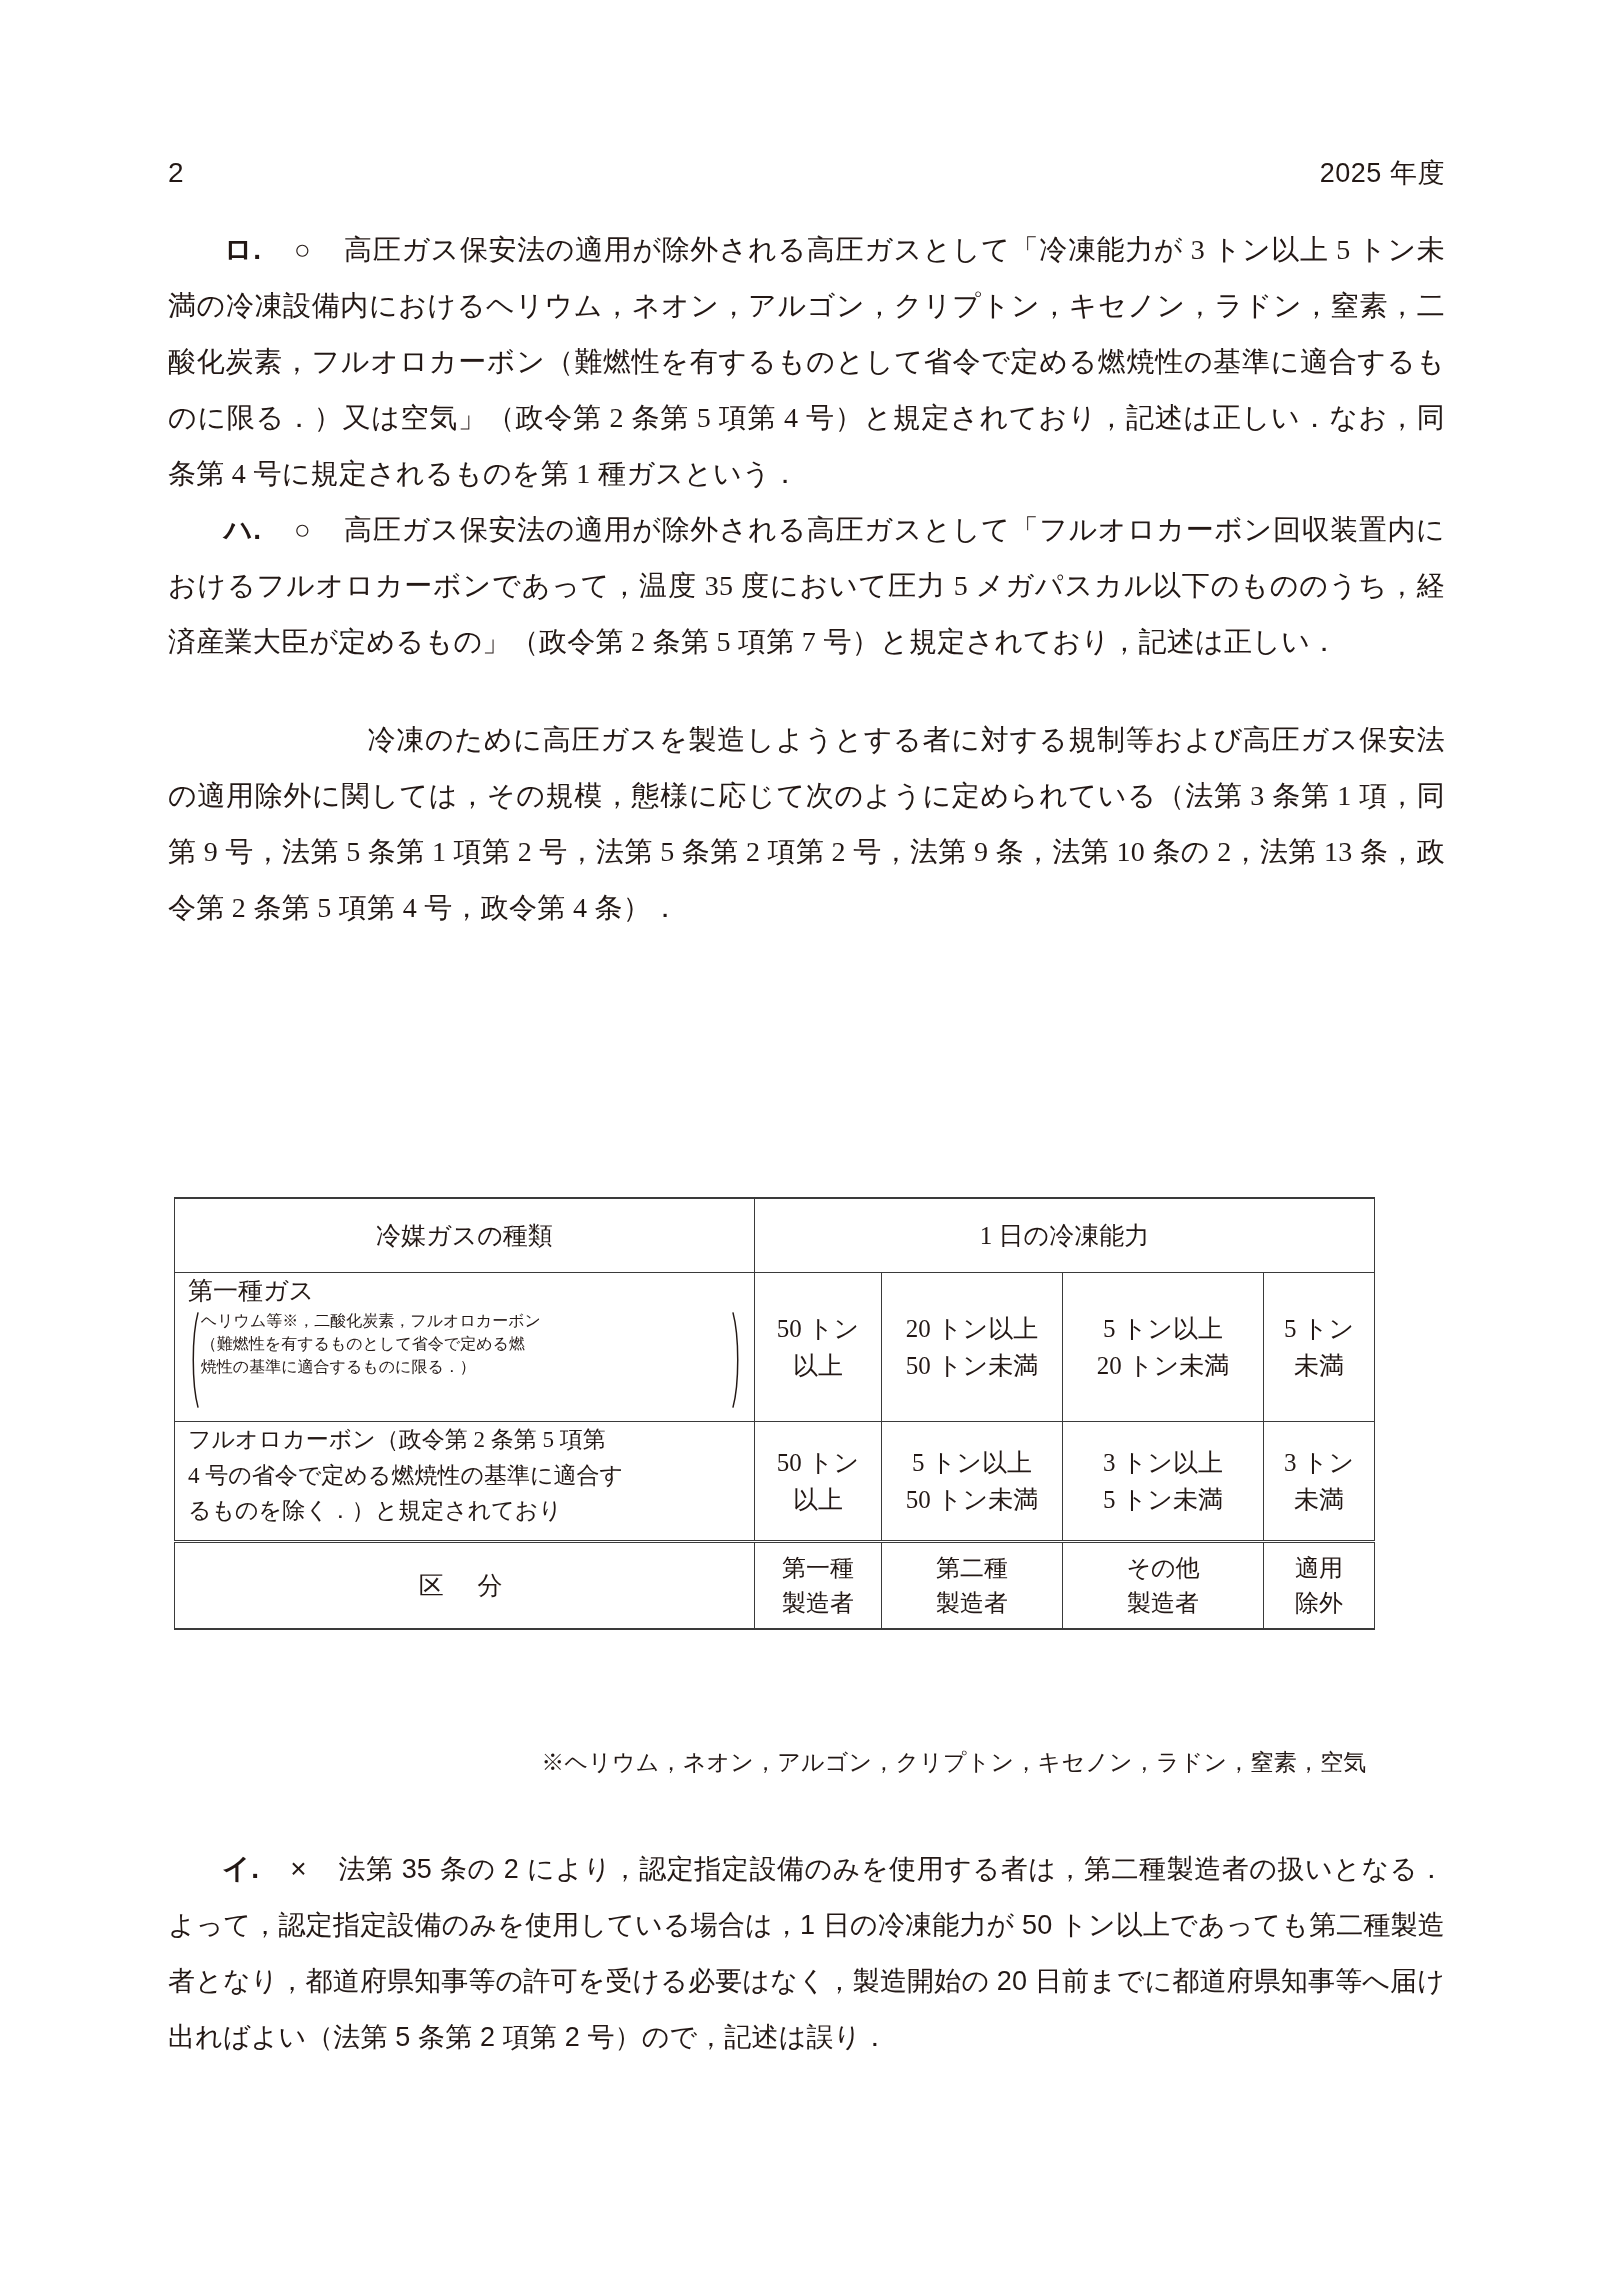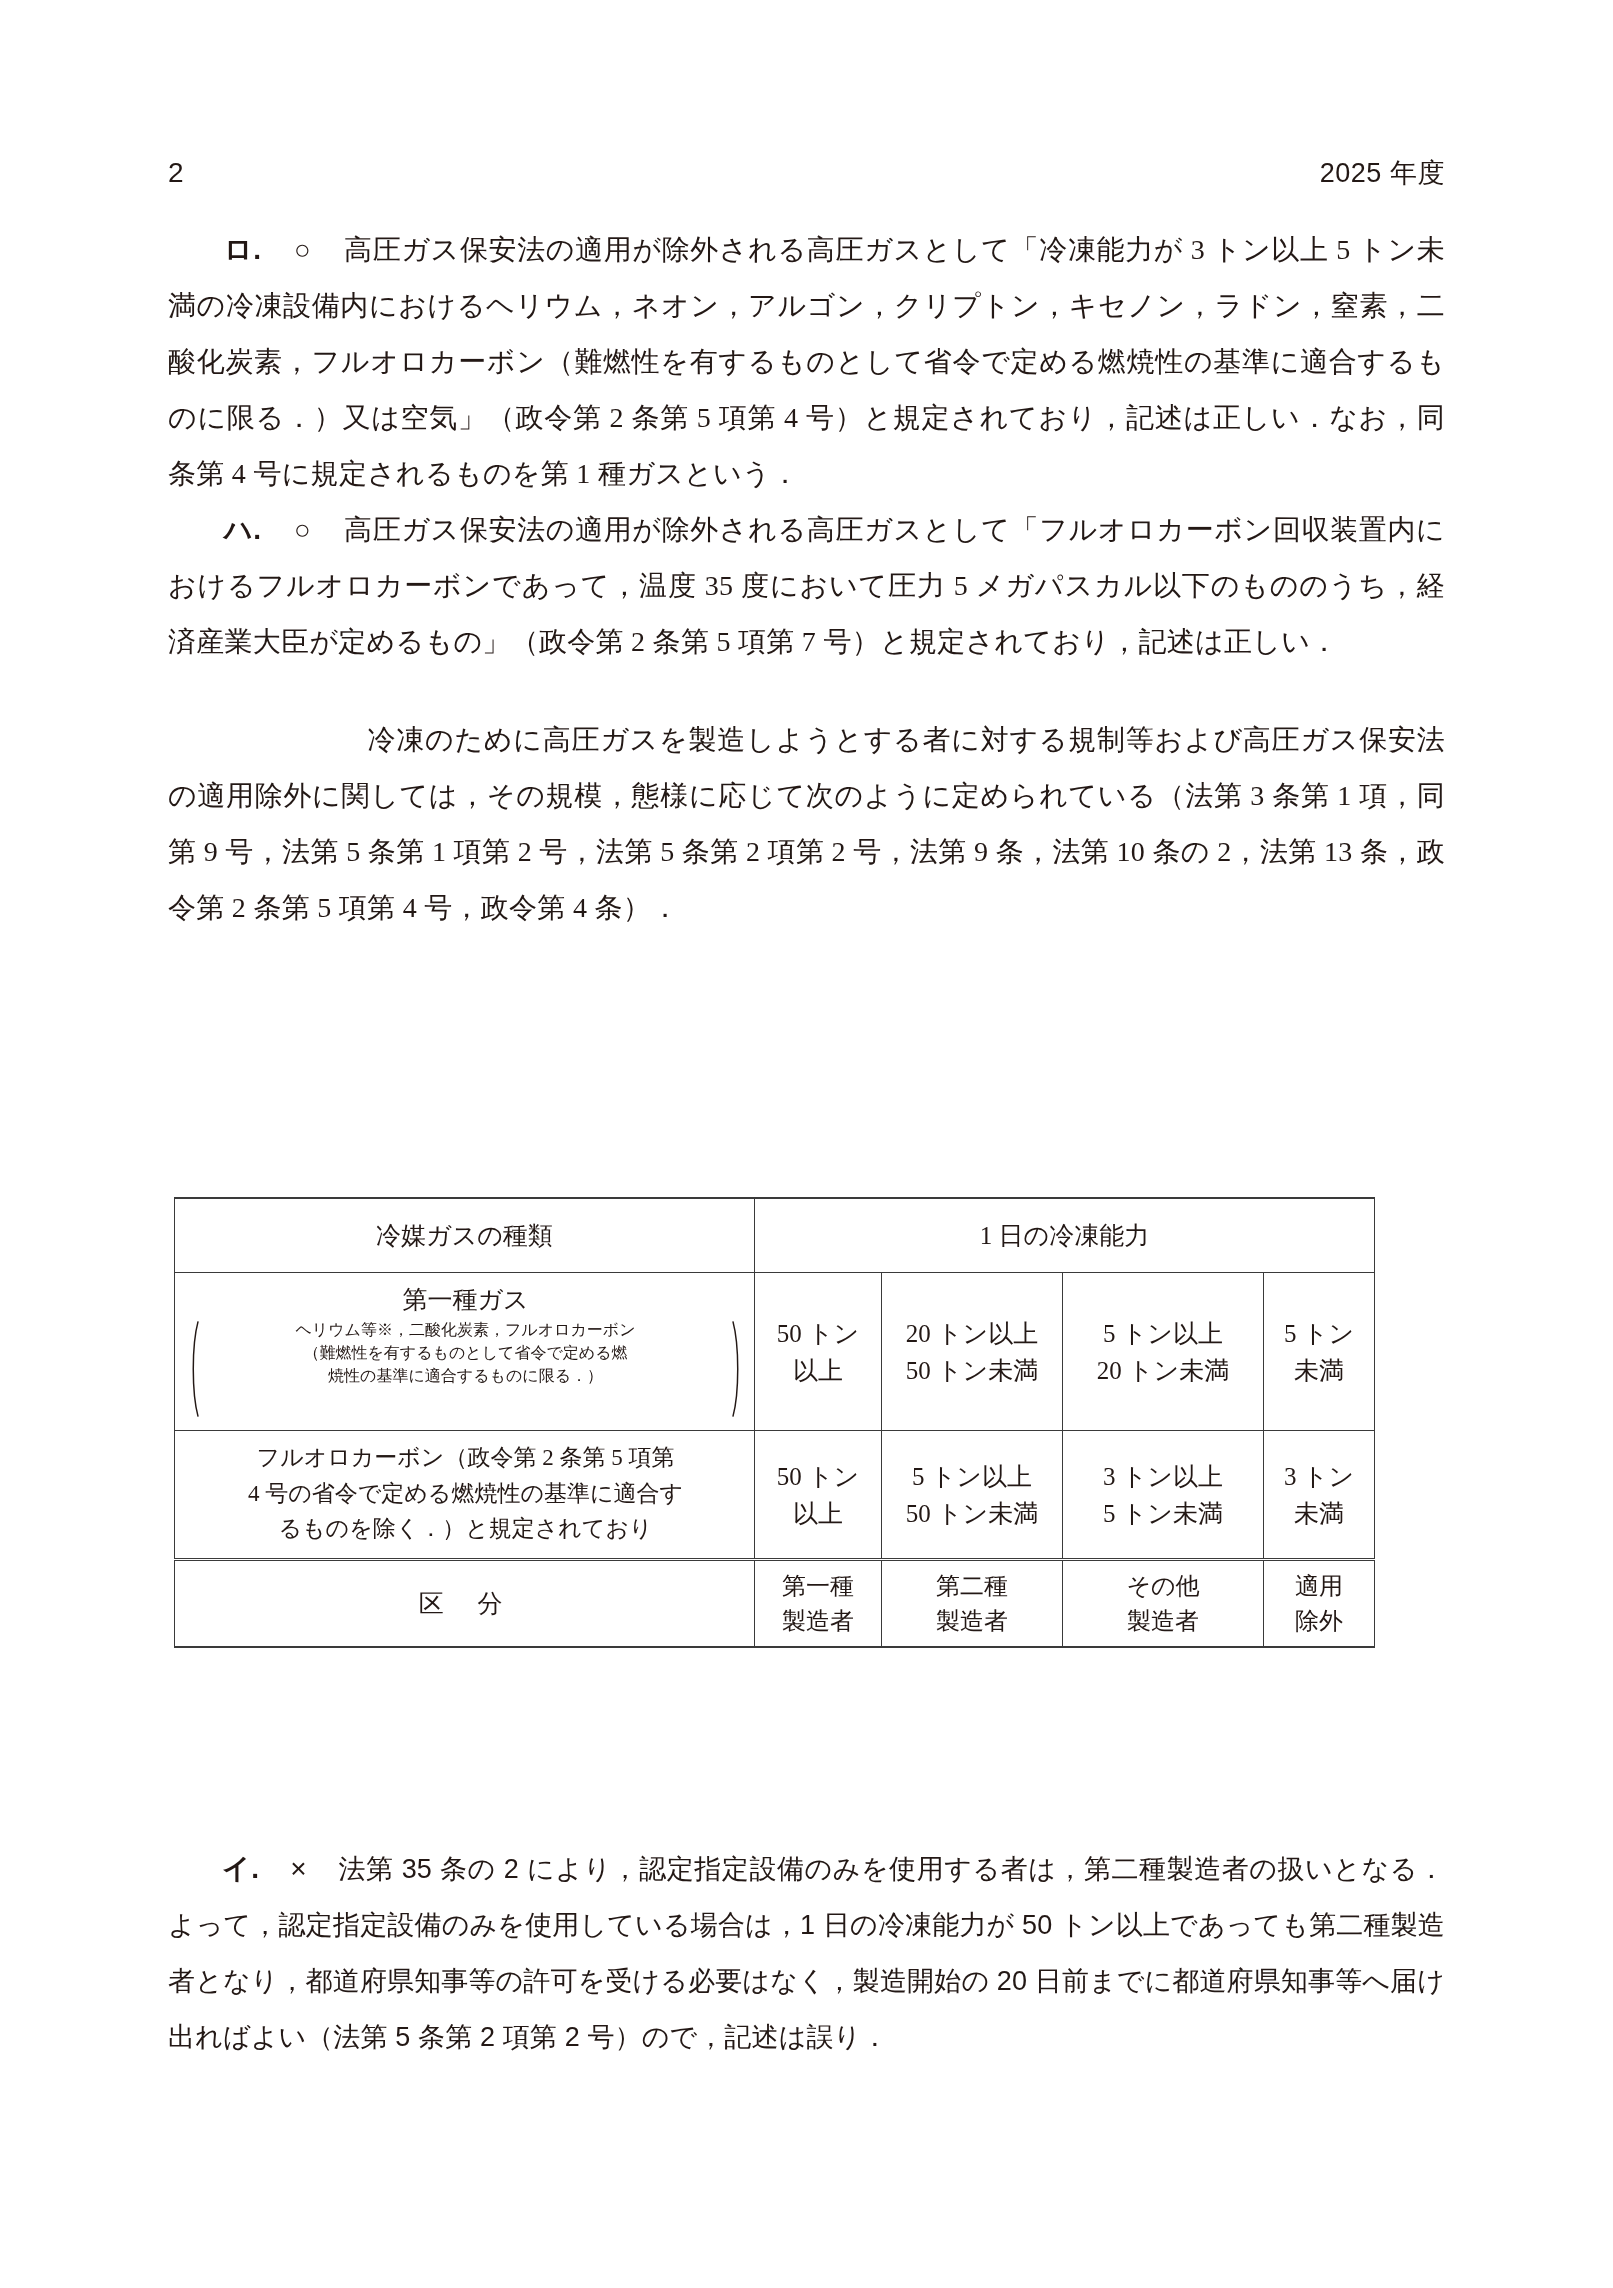--- a/index.html
+++ b/index.html
@@ -150,22 +150,22 @@
     border: 1.5px solid #3a3a3a;
     padding: 8px;
     vertical-align: middle;
     font-size: 24px;
     line-height: 1.42;
     text-align: center;
   }
   table.spec td.kindhead { font-size: 25px; height: 57px; }
   table.spec td.caphead  { font-size: 25px; height: 57px; }
   table.spec td.kind {
-    text-align: center;
-    padding: 9px 11px 11px 13px;
+    text-align: left;
+    padding: 0 11px 11px 13px;
     font-size: 24px;
     line-height: 1.46;
   }
   table.spec td.cap {
     font-size: 25px;
     line-height: 1.48;
     padding: 5.5px 3.7px;
   }
   table.spec td.div {
     font-size: 25px;
@@ -324,20 +324,21 @@
           <td class="divcat" style="white-space:pre-line">その他
 製造者</td>
           <td class="divcat" style="white-space:pre-line">適用
 除外</td>
         </tr>
 
       </tbody>
     </table>
   </div>
 
+  <div class="tablenote">※ヘリウム，ネオン，アルゴン，クリプトン，キセノン，ラドン，窒素，空気</div>
 
   <div class="flow2">
     <p class="para indent gothic">
       <span class="marker">イ.</span><span class="gap"></span><span class="judge">×</span><span class="gap"></span><span>法第 35 条の 2 により，認定指定設備のみを使用する者は，第二種製造者の扱いとなる．よって，認定指定設備のみを使用している場合は，1 日の冷凍能力が 50 トン以上であっても第二種製造者となり，都道府県知事等の許可を受ける必要はなく，製造開始の 20 日前までに都道府県知事等へ届け出ればよい（法第 5 条第 2 項第 2 号）ので，記述は誤り．</span>
     </p>
   </div>
 
 </div>
 
 

